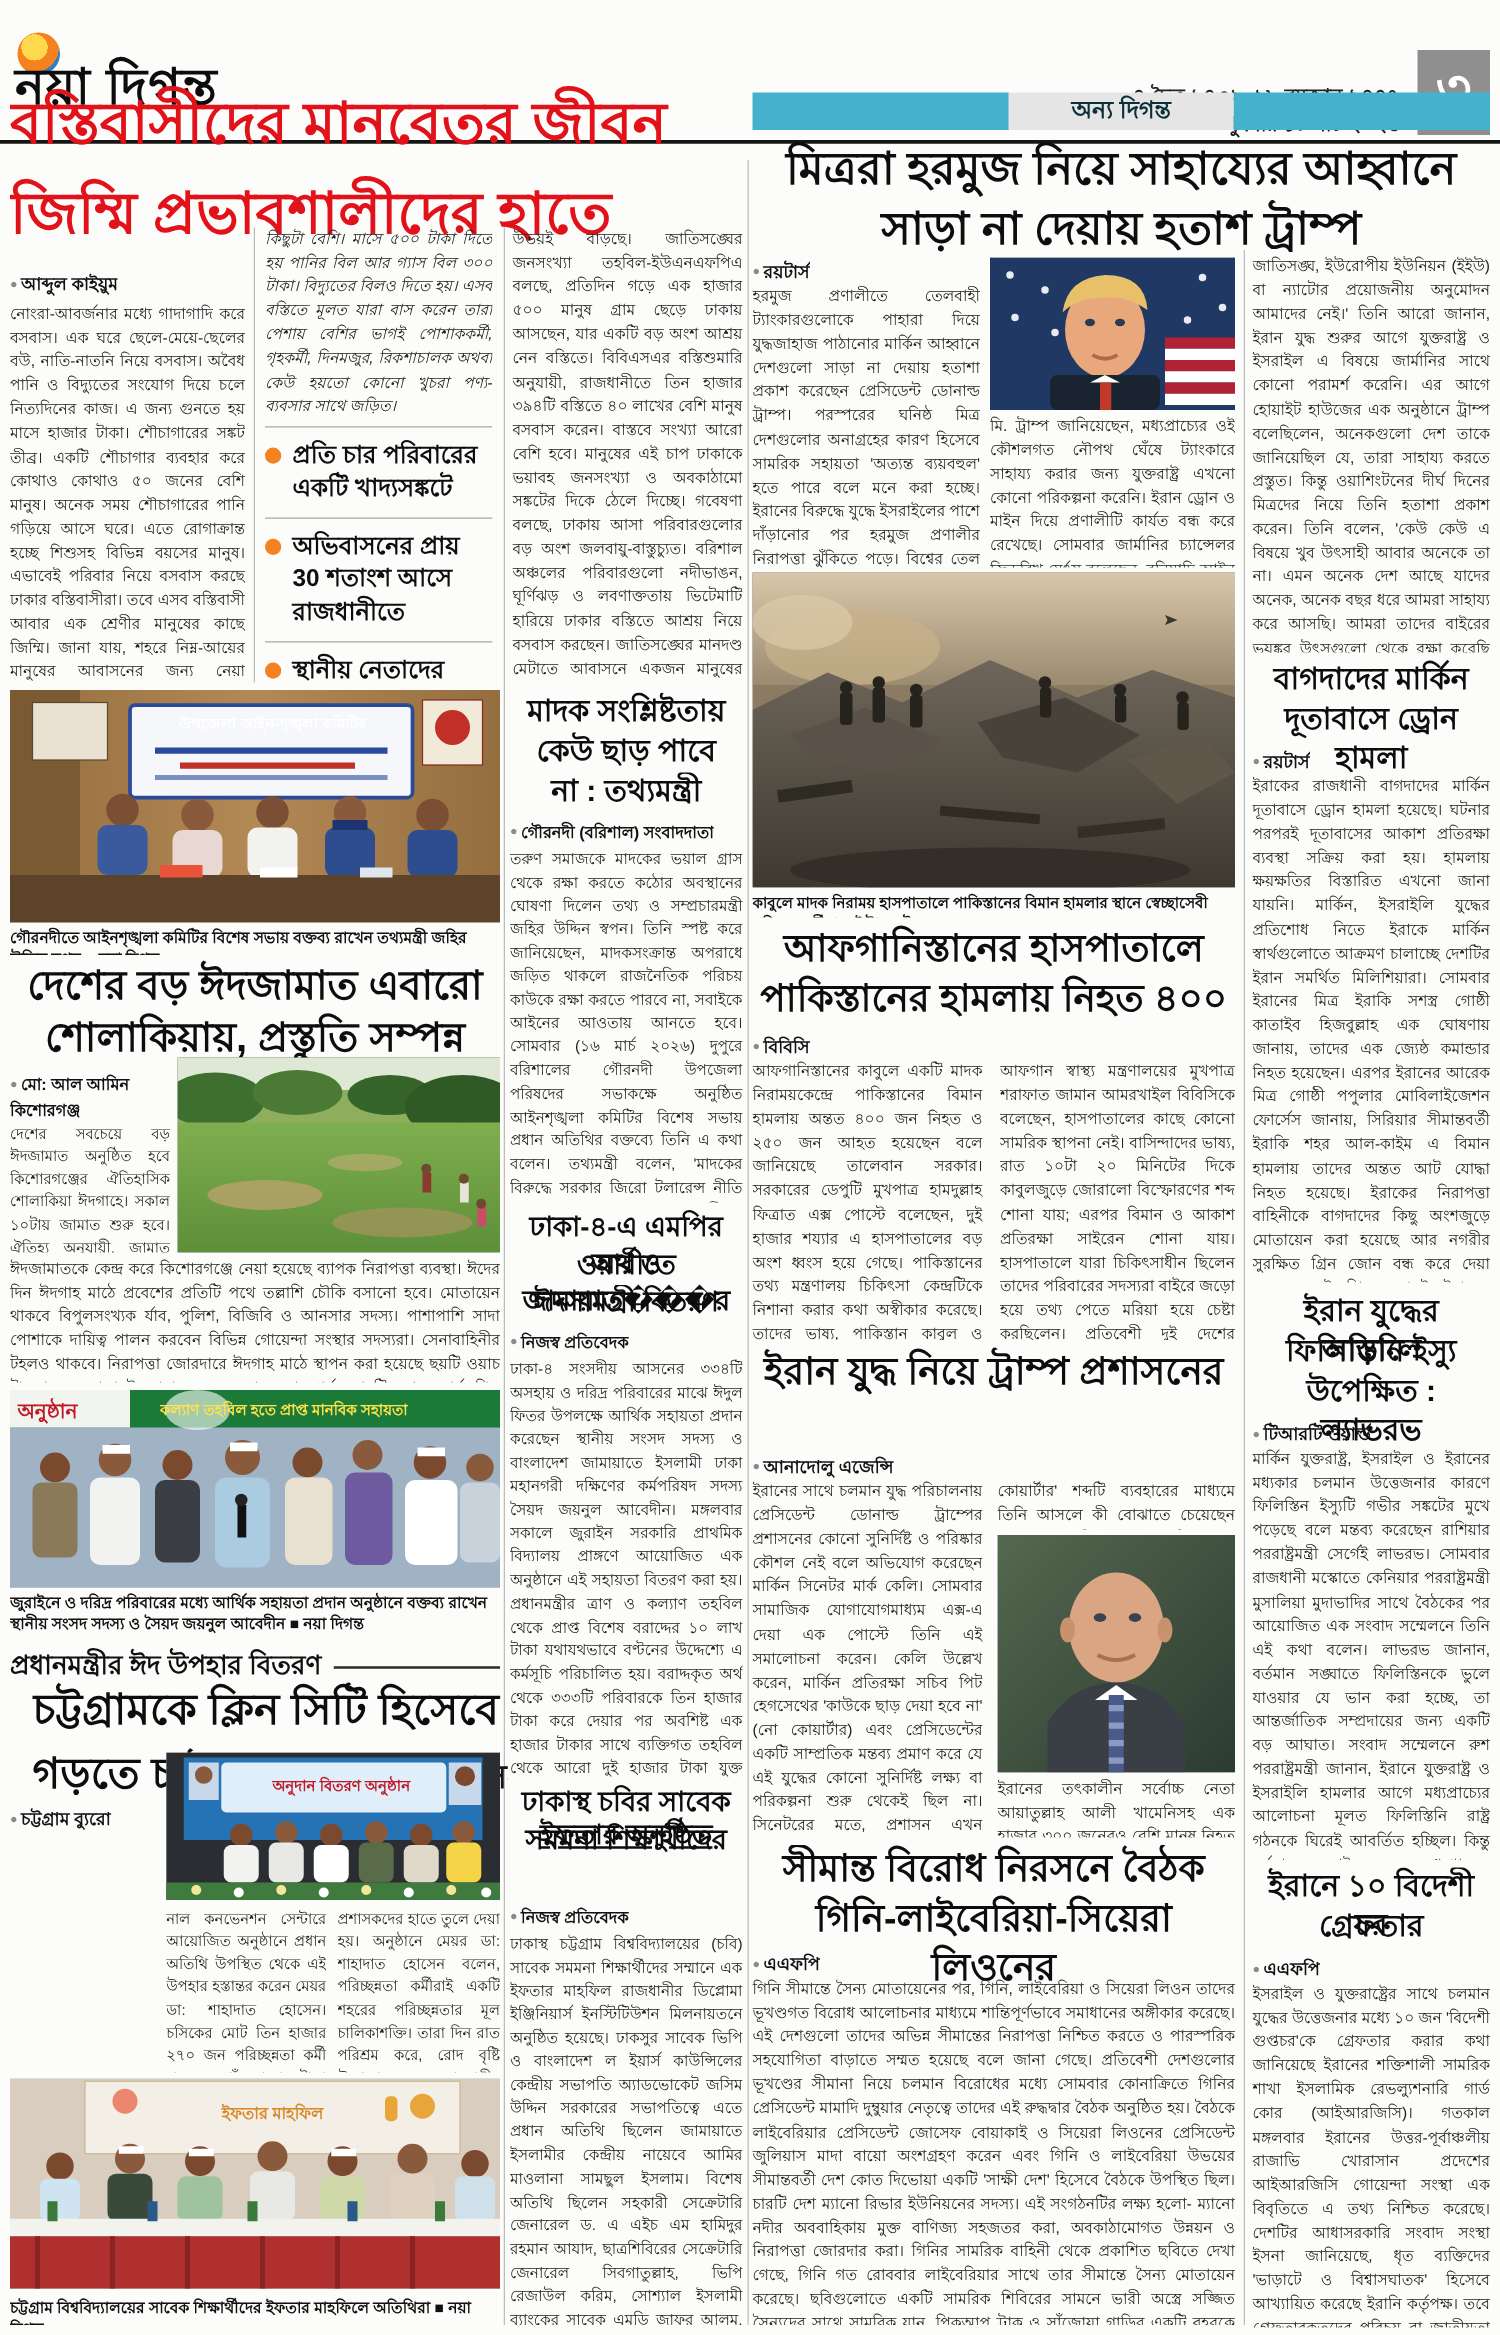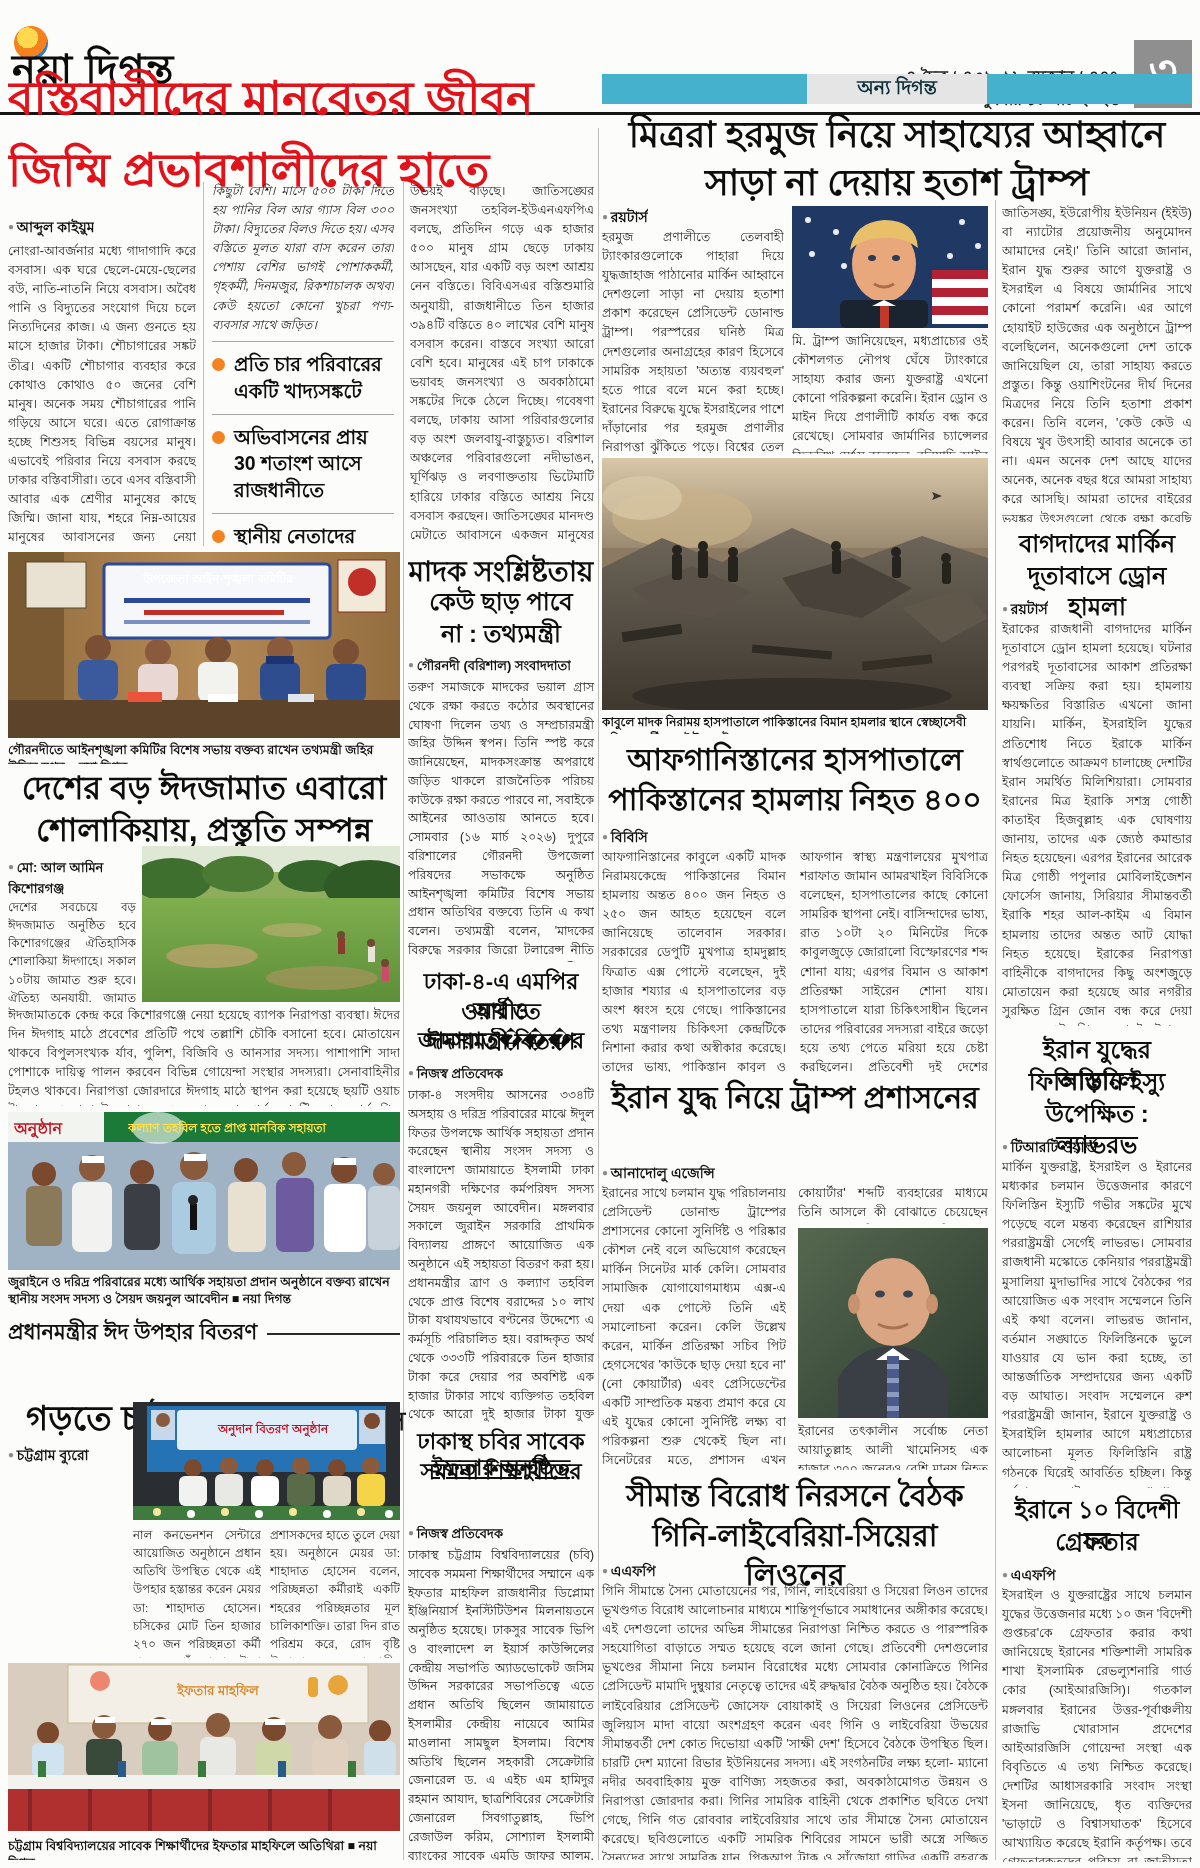--- a/index.html
+++ b/index.html
@@ -178,20 +178,21 @@
     </svg>
     <div class="ovl" style="left:6px;top:4px;width:90px;font-size:16px;font-weight:800;color:#c01828;">অনুষ্ঠান</div>
     <div class="ovl" style="left:120px;top:7px;width:270px;font-size:12px;font-weight:800;color:#ffe24a;white-space:nowrap;">কল্যাণ তহবিল হতে প্রাপ্ত মানবিক সহায়তা</div>
   </div>
   <div class="cap" style="left:8px;top:1274px;width:392px;height:38px;">জুরাইনে ও দরিদ্র পরিবারের মধ্যে আর্থিক সহায়তা প্রদান অনুষ্ঠানে বক্তব্য রাখেন স্থানীয় সংসদ সদস্য ও সৈয়দ জয়নুল আবেদীন ■ নয়া দিগন্ত</div>
 
   <div class="kicker" style="left:8px;top:1316px;width:392px;">
     <span>প্রধানমন্ত্রীর ঈদ উপহার বিতরণ</span>
       <span class="kline"></span>
   </div>
+  <div class="hl hl-left" style="left:26px;top:1346px;width:380px;font-size:34px;line-height:1.3;">চট্টগ্রামকে ক্লিন সিটি হিসেবে</div>
   <div class="abs" style="left:26px;top:1392px;width:380px;overflow:hidden;white-space:nowrap;">
     <span style="font-size:34px;font-weight:800;color:#0d0d0d;">গড়তে চাই :</span>
     <span style="font-size:26px;font-weight:700;color:#141414;">মেয়র শাহাদাত হোসেন</span>
   </div>
   <div class="byline" style="left:8px;top:1444px;">চট্টগ্রাম ব্যুরো</div>
   <div class="photo" style="left:133px;top:1402px;width:267px;height:118px;">
     <svg viewBox="0 0 267 118" preserveAspectRatio="none">
       <rect width="267" height="118" fill="#2a2e33"></rect>
       <rect x="14" y="4" width="239" height="66" fill="#2573b5"></rect>
       <rect x="44" y="8" width="180" height="40" rx="4" fill="#dfeef8"></rect>
@@ -261,21 +262,21 @@
         <rect x="80" y="126" width="4" height="42" fill="#8a2424"></rect>
       <rect x="140" y="126" width="4" height="42" fill="#8a2424"></rect>
         <rect x="200" y="126" width="4" height="42" fill="#8a2424"></rect>
       <rect x="260" y="126" width="4" height="42" fill="#8a2424"></rect>
         <rect x="320" y="126" width="4" height="42" fill="#8a2424"></rect>
     </svg>
     <div class="ovl" style="left:130px;top:18px;width:160px;text-align:center;font-size:13px;font-weight:800;color:#d88a2a;">ইফতার মাহফিল</div>
   </div>
   <div class="cap" style="left:8px;top:1838px;width:392px;height:22px;">চট্টগ্রাম বিশ্ববিদ্যালয়ের সাবেক শিক্ষার্থীদের ইফতার মাহফিলে অতিথিরা ■ নয়া দিগন্ত</div>
 
-  <div class="hl" style="left:408px;top:554px;width:186px;font-size:28px;line-height:1.3;">মাদক সংশ্লিষ্টতায়</div>
+  <div class="hl" style="left:408px;top:554px;width:186px;font-size:24px;line-height:1.3;">মাদক সংশ্লিষ্টতায়</div>
   <div class="hl" style="left:408px;top:586px;width:186px;font-size:24px;line-height:1.3;">কেউ ছাড় পাবে</div>
   <div class="hl" style="left:408px;top:618px;width:186px;font-size:24px;line-height:1.3;">না : তথ্যমন্ত্রী</div>
   <div class="byline" style="left:408px;top:656px;font-size:13px;">গৌরনদী (বরিশাল) সংবাদদাতা</div>
   <div class="body-col" style="left:408px;top:678px;width:186px;height:284px;font-size:12.2px;">তরুণ সমাজকে মাদকের ভয়াল গ্রাস থেকে রক্ষা করতে কঠোর অবস্থানের ঘোষণা দিলেন তথ্য ও সম্প্রচারমন্ত্রী জহির উদ্দিন স্বপন। তিনি স্পষ্ট করে জানিয়েছেন, মাদকসংক্রান্ত অপরাধে জড়িত থাকলে রাজনৈতিক পরিচয় কাউকে রক্ষা করতে পারবে না, সবাইকে আইনের আওতায় আনতে হবে। সোমবার (১৬ মার্চ ২০২৬) দুপুরে বরিশালের গৌরনদী উপজেলা পরিষদের সভাকক্ষে অনুষ্ঠিত আইনশৃঙ্খলা কমিটির বিশেষ সভায় প্রধান অতিথির বক্তব্যে তিনি এ কথা বলেন। তথ্যমন্ত্রী বলেন, 'মাদকের বিরুদ্ধে সরকার জিরো টলারেন্স নীতি অনুসরণ করছে। কোনো নেতাকর্মী বা প্রভাবশালী ব্যক্তি জড়িত থাকলেও ছাড় দেয়া হবে না।' তিনি আইনশৃঙ্খলা বাহিনীকে আরো সক্রিয় হয়ে মাদকবিরোধী অভিযান জোরদার করার নির্দেশ দেন। একইসাথে আসন্ন ঈদযাত্রা নির্বিঘ্ন রাখতে গৌরনদী মডেল থানা ও হাইওয়ে থানার কর্মকর্তাদের প্রয়োজনীয় নির্দেশনা দেন মন্ত্রী। তিনি যাত্রীদের নিরাপদ ও স্বস্তিদায়ক যাতায়াত নিশ্চিত করতে সংশ্লিষ্টদের সতর্ক থাকার আহ্বান জানান। উপজেলা নির্বাহী কর্মকর্তা মো: ■ ১১ পৃ: ৪-এর কলামে</div>
 
   <div class="hl" style="left:408px;top:968px;width:186px;font-size:22px;line-height:1.3;">ঢাকা-৪-এ এমপির অর্থ ও</div>
   <div class="hl" style="left:408px;top:998px;width:186px;font-size:22px;line-height:1.3;">ওয়ারীতে জামায়াত���র</div>
   <div class="hl" style="left:408px;top:1028px;width:186px;font-size:22px;line-height:1.3;">ঈদসামগ্রী বিতরণ</div>
   <div class="byline" style="left:408px;top:1064px;font-size:13px;">নিজস্ব প্রতিবেদক</div>
   <div class="body-col" style="left:408px;top:1086px;width:186px;height:336px;font-size:12.2px;">ঢাকা-৪ সংসদীয় আসনের ৩৩৪টি অসহায় ও দরিদ্র পরিবারের মাঝে ঈদুল ফিতর উপলক্ষে আর্থিক সহায়তা প্রদান করেছেন স্থানীয় সংসদ সদস্য ও বাংলাদেশ জামায়াতে ইসলামী ঢাকা মহানগরী দক্ষিণের কর্মপরিষদ সদস্য সৈয়দ জয়নুল আবেদীন। মঙ্গলবার সকালে জুরাইন সরকারি প্রাথমিক বিদ্যালয় প্রাঙ্গণে আয়োজিত এক অনুষ্ঠানে এই সহায়তা বিতরণ করা হয়। প্রধানমন্ত্রীর ত্রাণ ও কল্যাণ তহবিল থেকে প্রাপ্ত বিশেষ বরাদ্দের ১০ লাখ টাকা যথাযথভাবে বণ্টনের উদ্দেশ্যে এ কর্মসূচি পরিচালিত হয়। বরাদ্দকৃত অর্থ থেকে ৩৩৩টি পরিবারকে তিন হাজার টাকা করে দেয়ার পর অবশিষ্ট এক হাজার টাকার সাথে ব্যক্তিগত তহবিল থেকে আরো দুই হাজার টাকা যুক্ত করেন সংসদ সদস্য। এর ফলে মোট ৩৩৪টি পরিবারকে তিন হাজার টাকা করে সর্বমোট ১০ লাখ দুই হাজার টাকা দেয়া সম্ভব হয়। প্রধান অতিথির বক্তব্যে সৈয়দ জয়নুল আবেদীন এমপি বলেন, 'নির্বাচিত হওয়ার পর জনপ্রতিনিধি হিসেবে সমাজের প্রতিটি নাগরিক আমার কাছে সমান। রাষ্ট্রীয় ও সামাজিক সহায়তার ক্ষেত্রে আমি কোনো দলীয় পরিচয় বিবেচনা করব না। নাগরিক অধিকার নিশ্চিতে স্বজনপ্রীতি বা দলীয়করণের কোনো স্থান নেই।' তিনি আরো উল্লেখ করেন, বরাদ্দের সীমাবদ্ধতা থাকায় অত্যন্ত স্বচ্ছতার সাথে সবচেয়ে অভাবগ্রস্তদের দলমত ও ধর্মবর্ণ নির্বিশেষে বাছাই ■ ১১ পৃ: ৩-এর কলামে</div>

